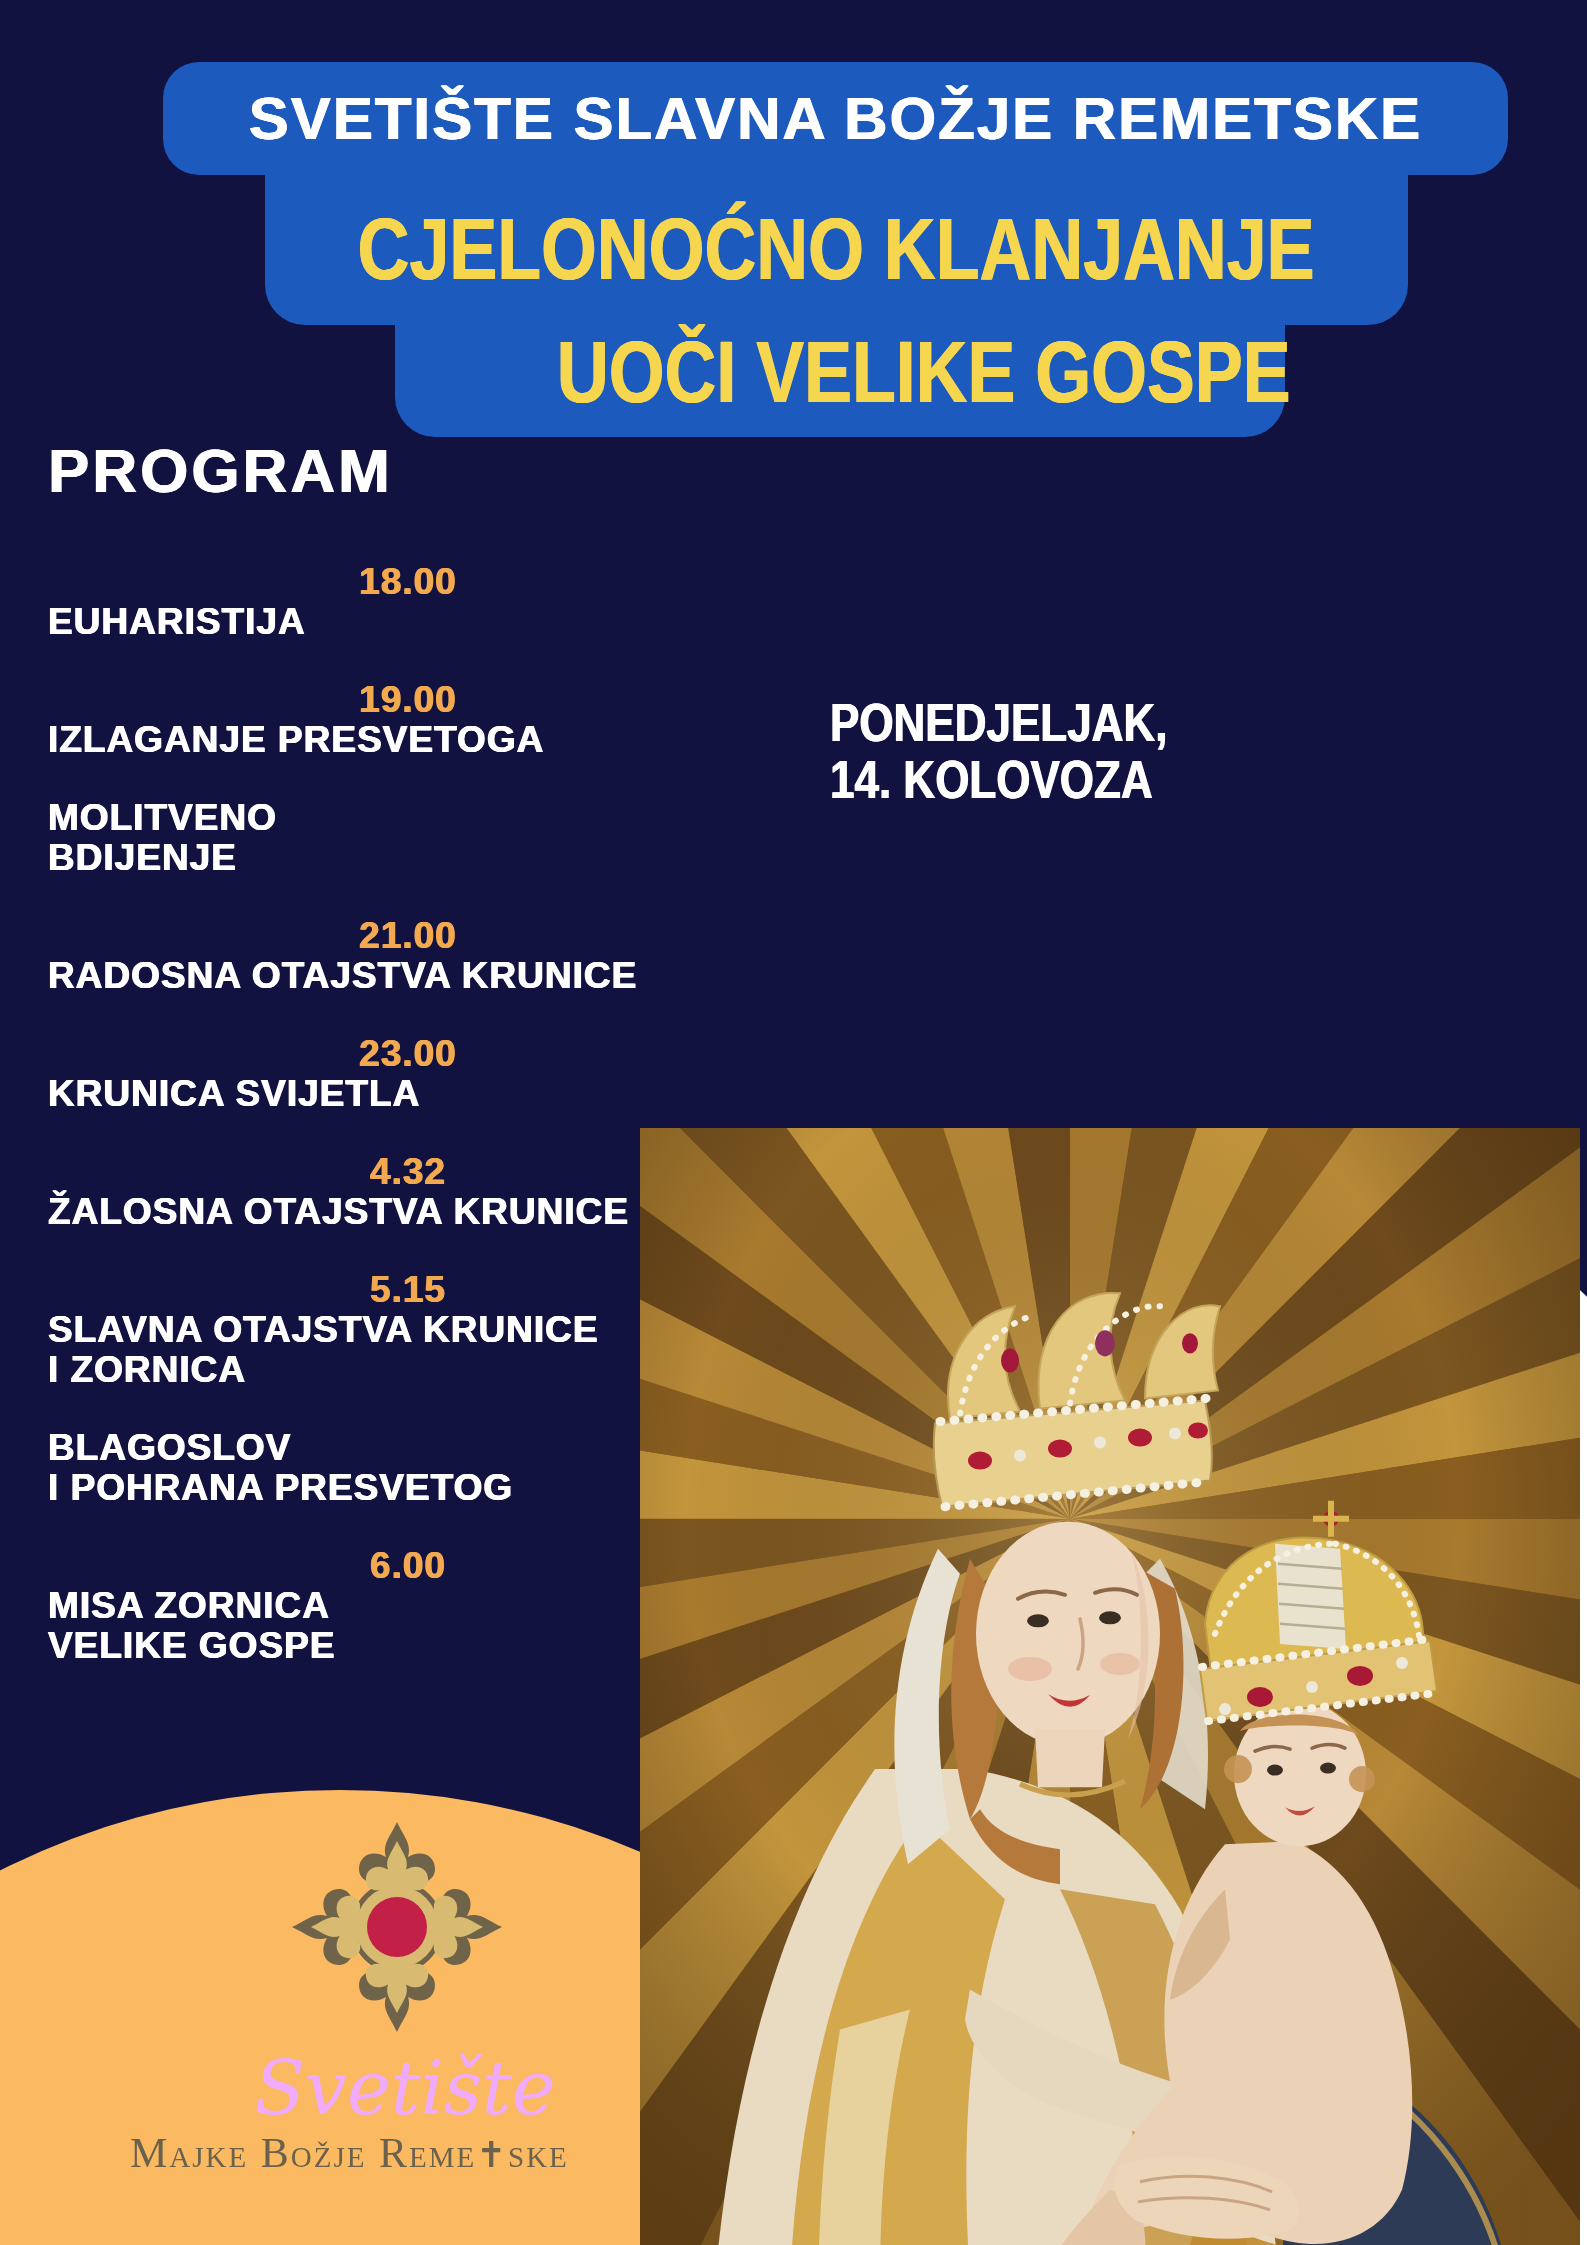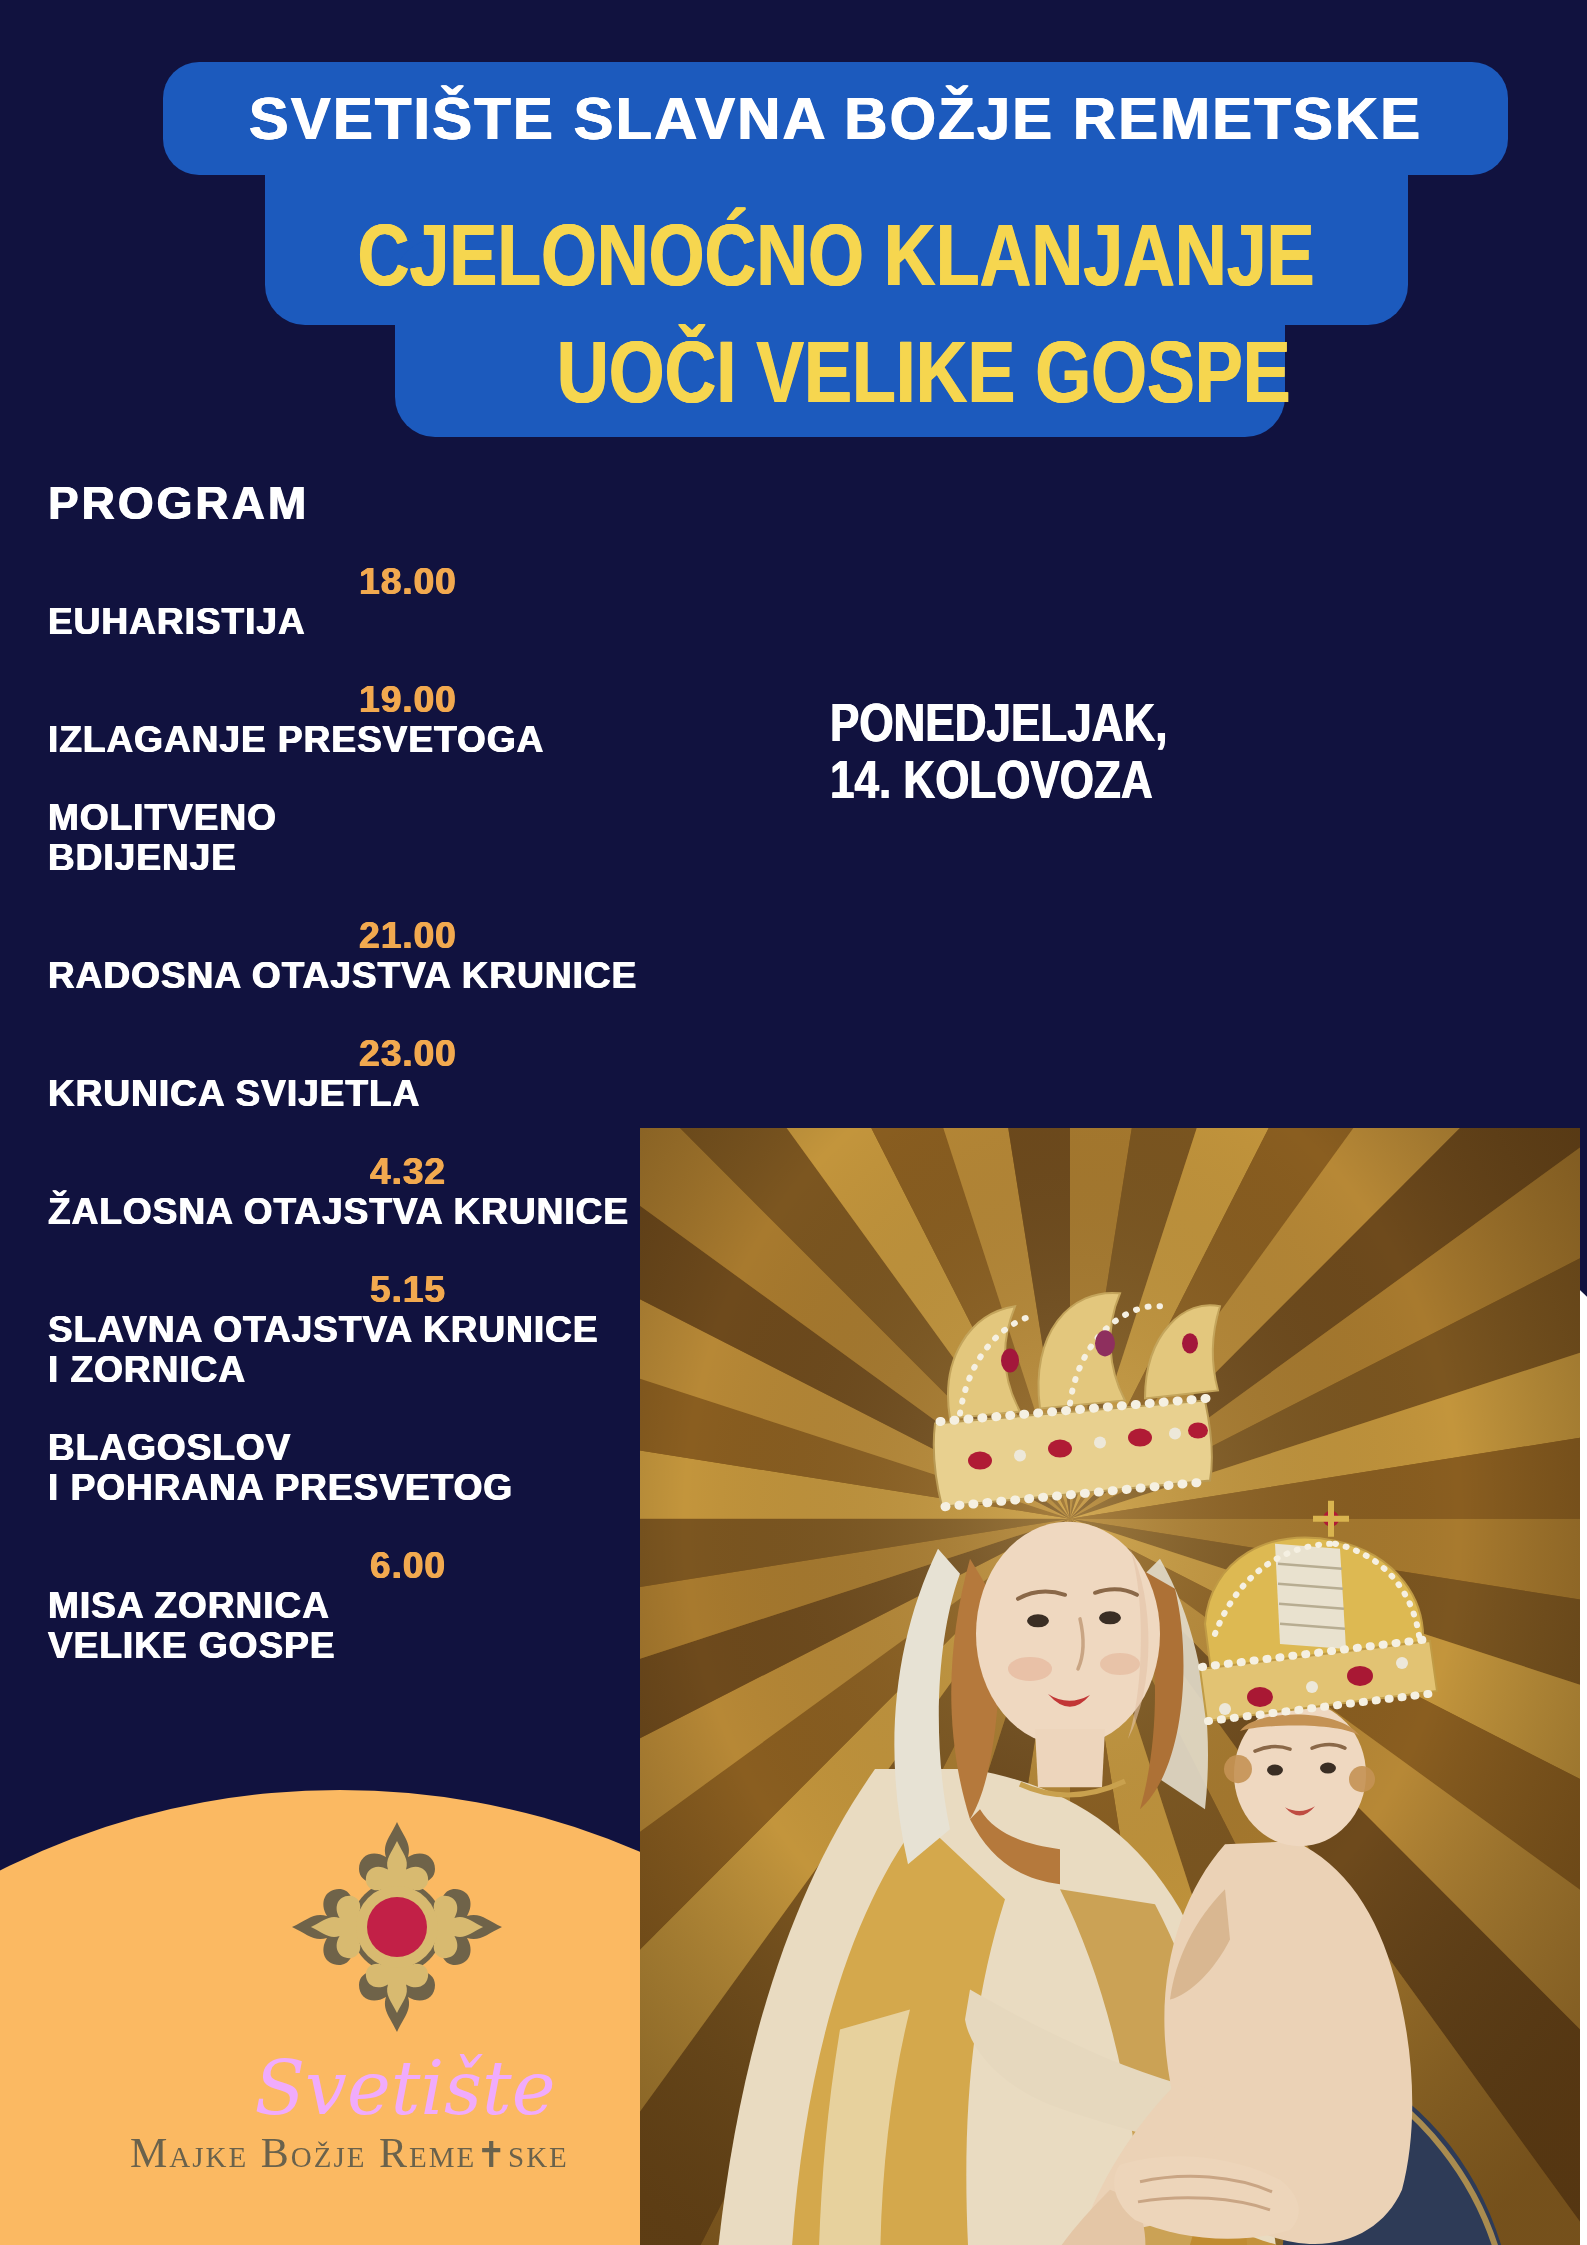--- a/index.html
+++ b/index.html
@@ -27,26 +27,26 @@
   .title{
     position:absolute;left:163px;top:84px;width:1345px;
     text-align:center;color:#fff;font-size:60px;line-height:70px;
     letter-spacing:2px;
   }
   .subtitle{
     position:absolute;text-align:center;color:var(--yellow,#F6D64F);
     font-size:78px;line-height:100px;letter-spacing:0;
   }
   .subtitle .squeeze{display:inline-block;transform:scale(.92,1.12);transform-origin:center;}
-  .sub1{left:265px;top:205px;width:1143px;}
+  .sub1{left:265px;top:199px;width:1143px;}
   .sub2{left:395px;top:322px;width:1058px;}
 
   .program-heading{
-    position:absolute;left:48px;top:478px;color:#fff;
-    font-size:46px;line-height:50px;letter-spacing:3px;
+    position:absolute;left:48px;top:446px;color:#fff;
+    font-size:62px;line-height:50px;letter-spacing:3px;
   }
   .program-list{position:absolute;left:48px;top:562px;width:720px;}
   .program-item{margin-bottom:38px;}
   .program-item .time{
     color:var(--orange-time,#F2A94F);
     font-size:37px;line-height:40px;letter-spacing:1px;
     text-shadow:0.6px 0 0 currentColor, -0.6px 0 0 currentColor;font-weight:700;text-align:center;
   }
   .program-item .line{
     color:#fff;font-size:37px;line-height:40px;letter-spacing:1px;

